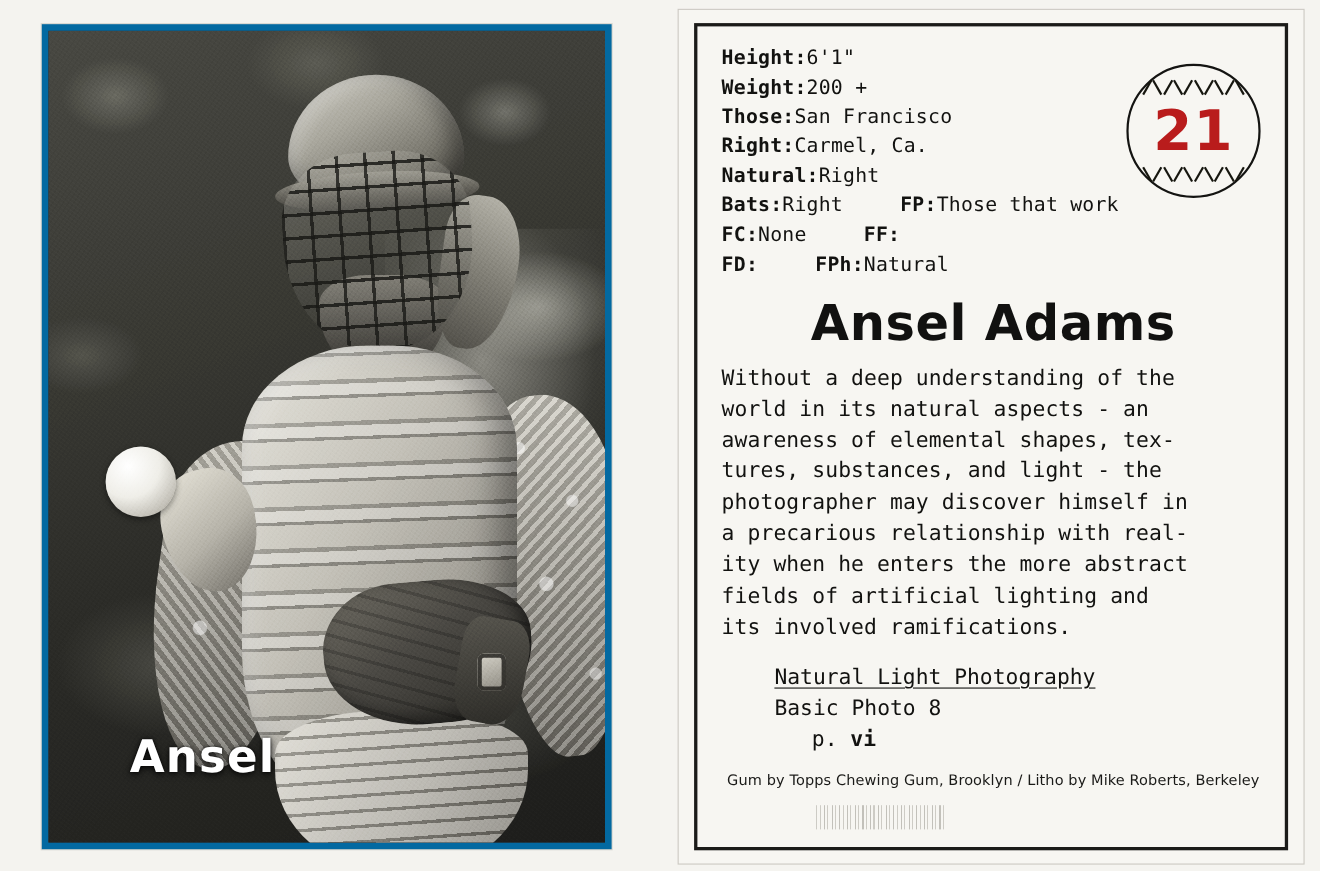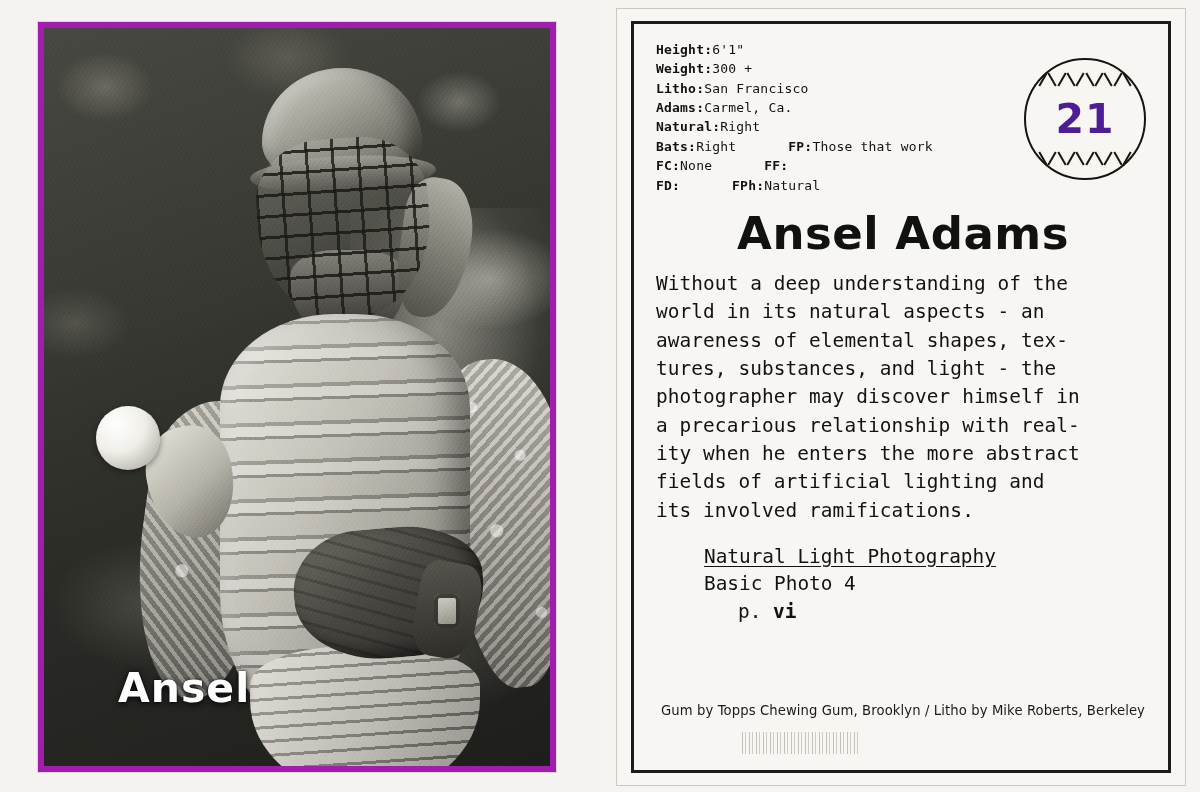--- a/index.html
+++ b/index.html
@@ -27,21 +27,21 @@
     width: 600px;
     height: 792px;
     background: #f4f3ef;
   }
   .photo-frame {
     position: absolute;
     left: 38px;
     top: 22px;
     width: 518px;
     height: 750px;
-    background: #a21caf;
+    background: #0369a1;
     box-shadow: 0 0 0 1px #d8d6d0;
   }
   .photo {
     position: absolute;
     left: 6px;
     top: 6px;
     width: 506px;
     height: 738px;
     overflow: hidden;
     background: #2a2a28;
@@ -277,21 +277,21 @@
     position: absolute;
     left: 22px;
     top: 16px;
     right: 18px;
     bottom: 10px;
   }
 
   
   .vitals {
     position: relative;
-    font-size: 13px;
+    font-size: 18px;
     line-height: 1.49;
     letter-spacing: 0.2px;
   }
   .vrow { display: flex; white-space: pre; }
   .vlabel { font-weight: 700; }
   .vval { font-weight: 400; }
   .vrow.two { }
   .vcol2 { margin-left: 52px; display: flex; white-space: pre; }
 
   
@@ -306,23 +306,23 @@
     background: #f7f6f2;
   }
   .ball-num {
     position: absolute;
     inset: 0;
     display: flex;
     align-items: center;
     justify-content: center;
     font-family: "DejaVu Sans", sans-serif;
     font-weight: 700;
-    font-size: 41px;
+    font-size: 51px;
     letter-spacing: 1px;
-    color: #4c1d95;
+    color: #b91c1c;
   }
   .seam {
     position: absolute;
     width: 100%;
     height: 26px;
     left: 0;
     display: flex;
     justify-content: space-between;
     padding: 0 16px;
     box-sizing: border-box;
@@ -481,28 +481,28 @@
             </div>
           </div>
 
           <div class="vitals">
             <div class="vrow">
               <span class="vlabel">Height:</span>
               <span class="vval">6'1"</span>
             </div>
             <div class="vrow">
               <span class="vlabel">Weight:</span>
-              <span class="vval">300 +</span>
+              <span class="vval">200 +</span>
             </div>
             <div class="vrow">
-              <span class="vlabel">Litho:</span>
+              <span class="vlabel">Those:</span>
               <span class="vval">San Francisco</span>
             </div>
             <div class="vrow">
-              <span class="vlabel">Adams:</span>
+              <span class="vlabel">Right:</span>
               <span class="vval">Carmel, Ca.</span>
             </div>
             <div class="vrow">
               <span class="vlabel">Natural:</span>
               <span class="vval">Right</span>
             </div>
 
             <div class="vrow two">
               <span class="vlabel">Bats:</span>
               <span class="vval">Right</span>
@@ -536,21 +536,21 @@
 awareness of elemental shapes, tex-
 tures, substances, and light - the
 photographer may discover himself in
 a precarious relationship with real-
 ity when he enters the more abstract
 fields of artificial lighting and
 its involved ramifications.</div>
 
           <div class="citation">
             <div class="cite-title">Natural Light Photography</div>
-            <div class="cite-book">Basic Photo 4</div>
+            <div class="cite-book">Basic Photo 8</div>
             <div class="cite-page">
               <span class="pg">p.</span>
               <span>vi</span>
             </div>
           </div>
 
           <div class="barcode"></div>
           <div class="credits">Gum by Topps Chewing Gum, Brooklyn / Litho by Mike Roberts, Berkeley</div>
 
         </div>

